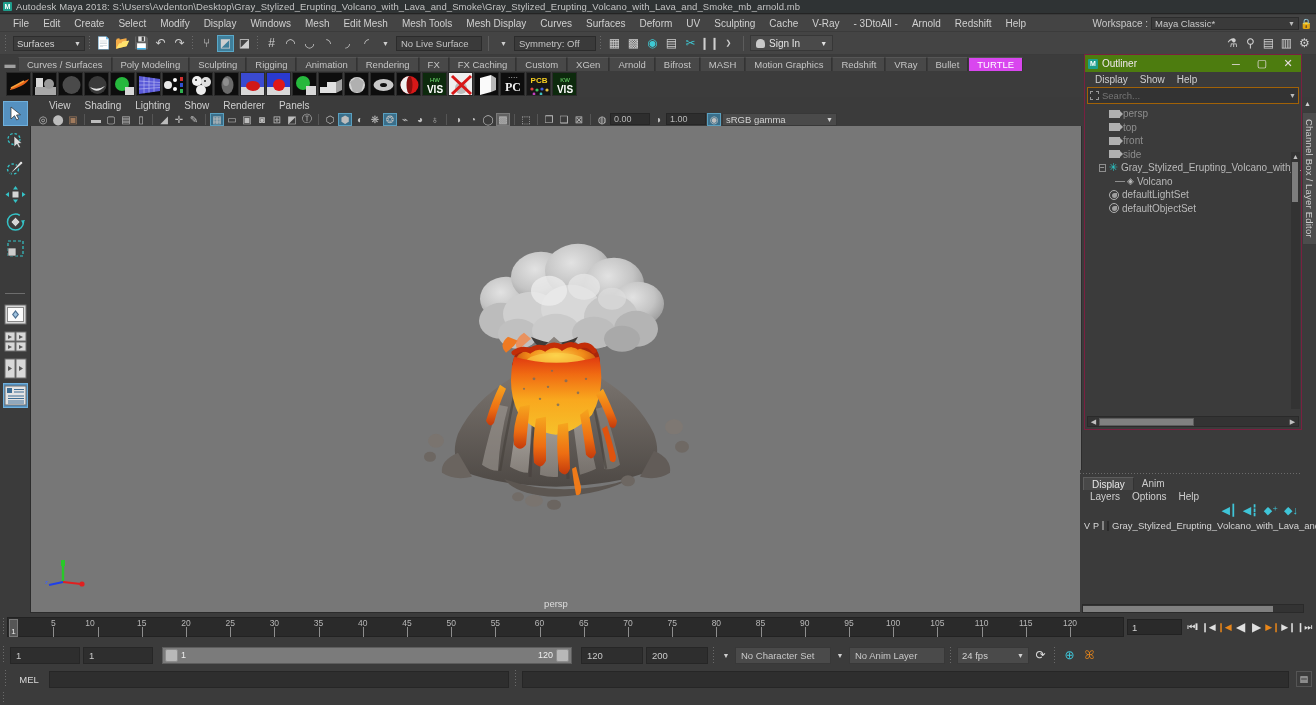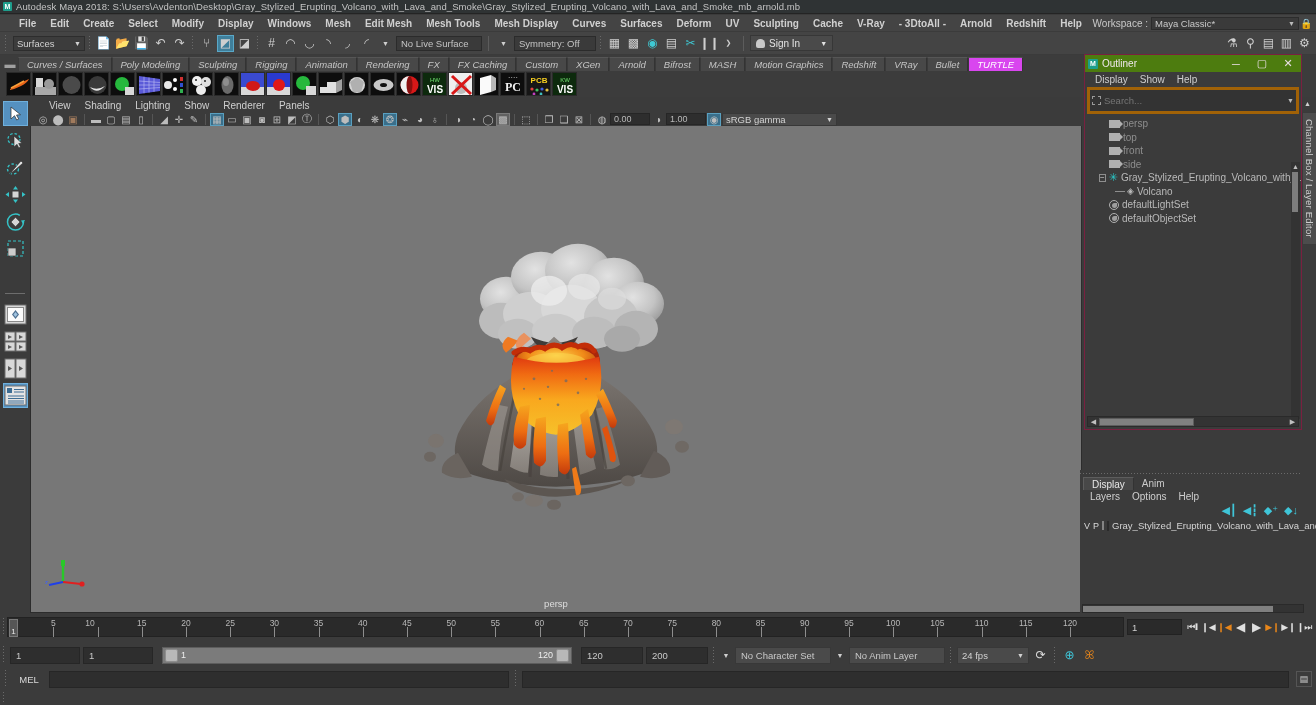--- a/index.html
+++ b/index.html
@@ -21,21 +21,21 @@
   .maya-logo{
     width:9px;height:9px;background:#1e9e8c;color:#fff;font-size:7px;
     display:flex;align-items:center;justify-content:center;font-weight:bold;
     border-radius:1px; margin-right:4px;
   }
   .titlebar .txt{ font-size:9.5px; color:#c4c4c4; white-space:nowrap; letter-spacing:0.1px;}
 
   
   .menubar{
     position:absolute; left:0; top:15px; width:1316px; height:16px;
-    background:#444444; display:flex; align-items:center; padding-left:12px;font-weight:bold;
+    background:#444444; display:flex; align-items:center; padding-left:6px;
   }
   .menubar .mi{
     font-size:10px; color:#d0d0d0; padding:0 7px; height:15px;
     display:flex;align-items:center; white-space:nowrap; cursor:default;
   }
   .ws-wrap{ position:absolute; right:4px; top:15px; height:16px; display:flex; align-items:center; gap:3px;}
   .ws-label{ font-size:10px; color:#c9c9c9; }
   .ws-select{
     width:148px;height:13px;background:#3a3a3a;border:1px solid #2c2c2c;
     display:flex;align-items:center;justify-content:space-between;padding:0 3px;
@@ -73,21 +73,21 @@
   .sl-right{ position:absolute;right:3px;top:0;height:22px;display:flex;align-items:center;gap:1px;}
 
   
   .shelftabs{
     position:absolute;left:0;top:55px;width:1316px;height:16px;background:#3c3c3c;
     display:flex;align-items:flex-end;padding-left:2px;}
   .shelftabs .dash{width:16px;height:14px;display:flex;align-items:center;justify-content:center;color:#a0a0a0;font-size:11px;}
   .stab{
     height:14px;padding:0 8px;font-size:9.5px;color:#c5c5c5;display:flex;align-items:center;
     background:#484848;border-left:1px solid #3a3a3a;border-top:1px solid #565656;border-right:1px solid #333;
-    white-space:nowrap;font-style:italic;}
+    white-space:nowrap;}
   .stab.active{ background:#d946ef;color:#fff;}
 
   
   .shelf{
     position:absolute;left:0;top:71px;width:1316px;height:26px;background:#3c3c3c;
     display:flex;align-items:center;padding-left:6px;gap:1px;}
   .shi{ width:25px;height:24px;border:1px solid #2a2a2a;overflow:hidden;position:relative;background:#111;}
 
   
   .toolbox{
@@ -131,21 +131,21 @@
   .ol-title{
     height:17px;background:#4d7c0f;display:flex;align-items:center;padding-left:3px;gap:4px;}
   .ol-title .ol-logo{ width:10px;height:10px;background:#1e9e8c;color:#fff;font-size:7px;
     font-weight:bold;display:flex;align-items:center;justify-content:center;border-radius:1px;}
   .ol-title .ol-name{ font-size:10px;color:#f0e8ec;}
   .ol-wbtns{ margin-left:auto;display:flex;align-items:center;}
   .ol-wb{ width:26px;height:17px;display:flex;align-items:center;justify-content:center;
     color:#eadfe4;font-size:11px;}
   .ol-menubar{ height:14px;background:#3b3b3b;display:flex;align-items:center;padding-left:4px;}
   .ol-menubar .omi{ font-size:10px;color:#cfcfcf;padding:0 6px;}
-  .ol-search{ height:27px;margin:1px 2px 0 2px;background:#333;border:3px solid #a16207;
+  .ol-search{ height:17px;margin:1px 2px 0 2px;background:#333;border:1px solid #a16207;
     display:flex;align-items:center;padding:0 2px;gap:3px;}
   .ol-search .sicon{ width:9px;height:9px;border:1px dashed #9a9a9a;}
   .ol-search input{ flex:1;background:transparent;border:none;outline:none;color:#9c9c9c;font-size:9.5px;
     font-family:"Liberation Sans",sans-serif;}
   .ol-search .sarr{ font-size:7px;color:#bbb;}
   .ol-tree{ position:relative;height:305px;background:#3b3b3b;overflow:hidden;padding-top:3px;}
   .ol-row{ height:13.5px;display:flex;align-items:center;font-size:10px;white-space:nowrap;}
   .ol-row .lbl{ color:#b9b9b9;}
   .ol-row .lbl.dim{ color:#8e8e8e;}
   .camico{ width:11px;height:8px;background:#b0b0b0;position:relative;margin-right:3px;}

